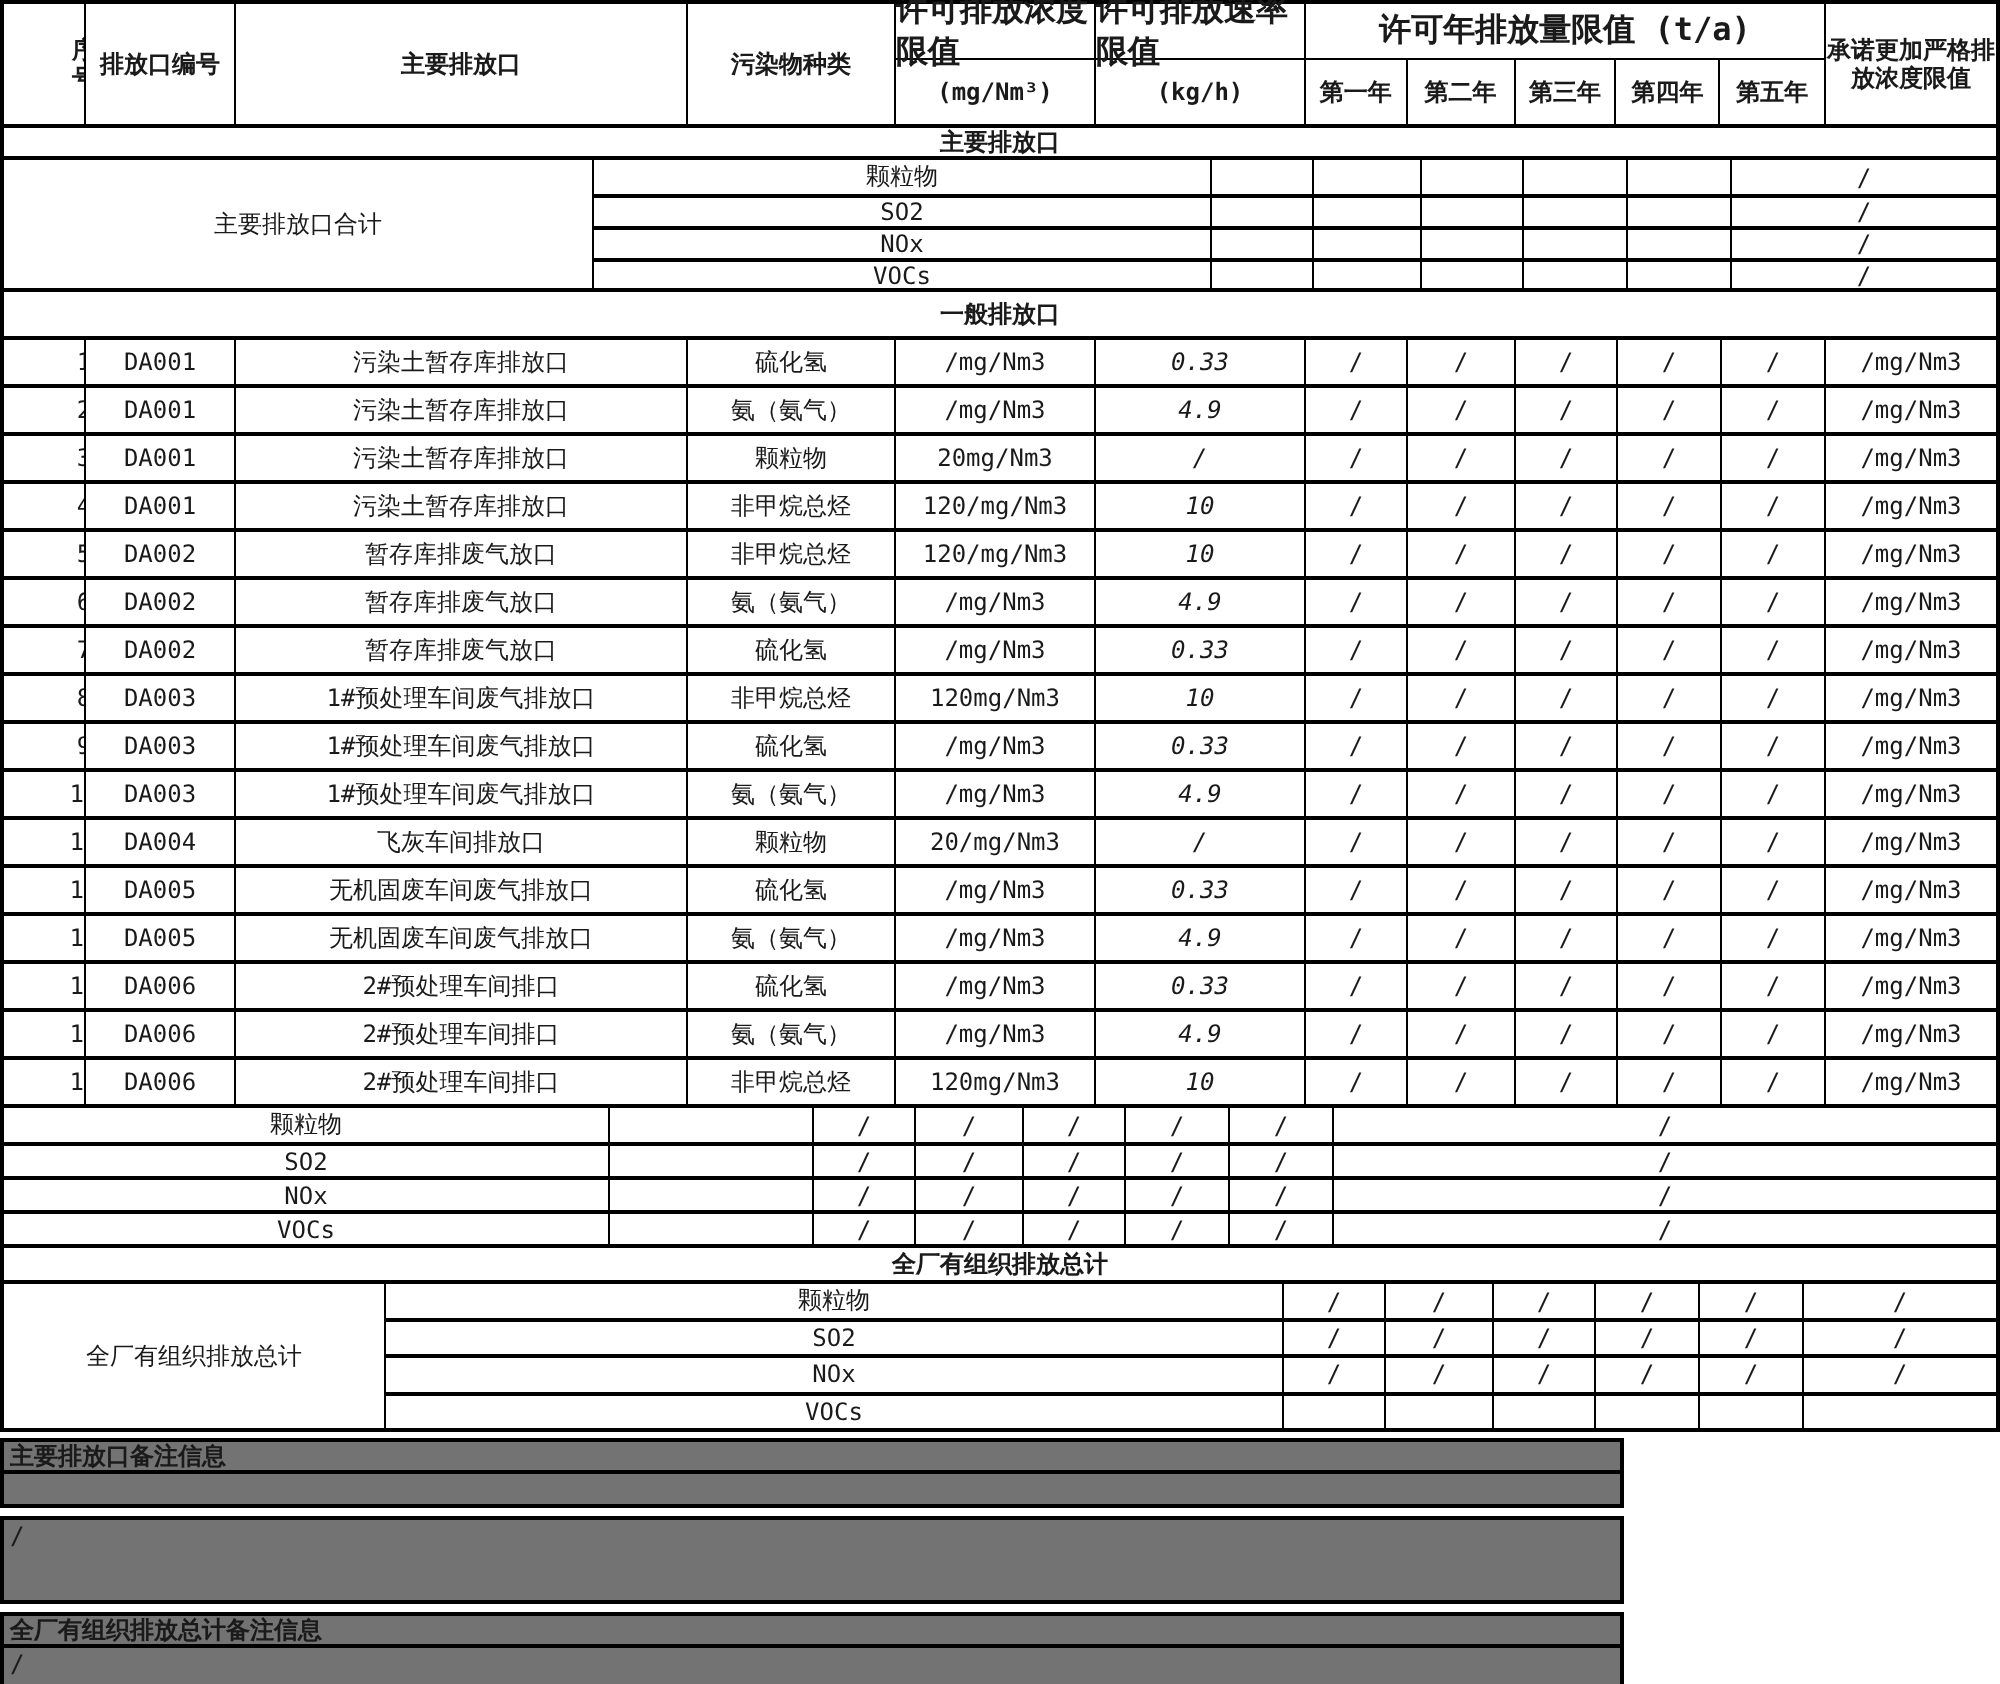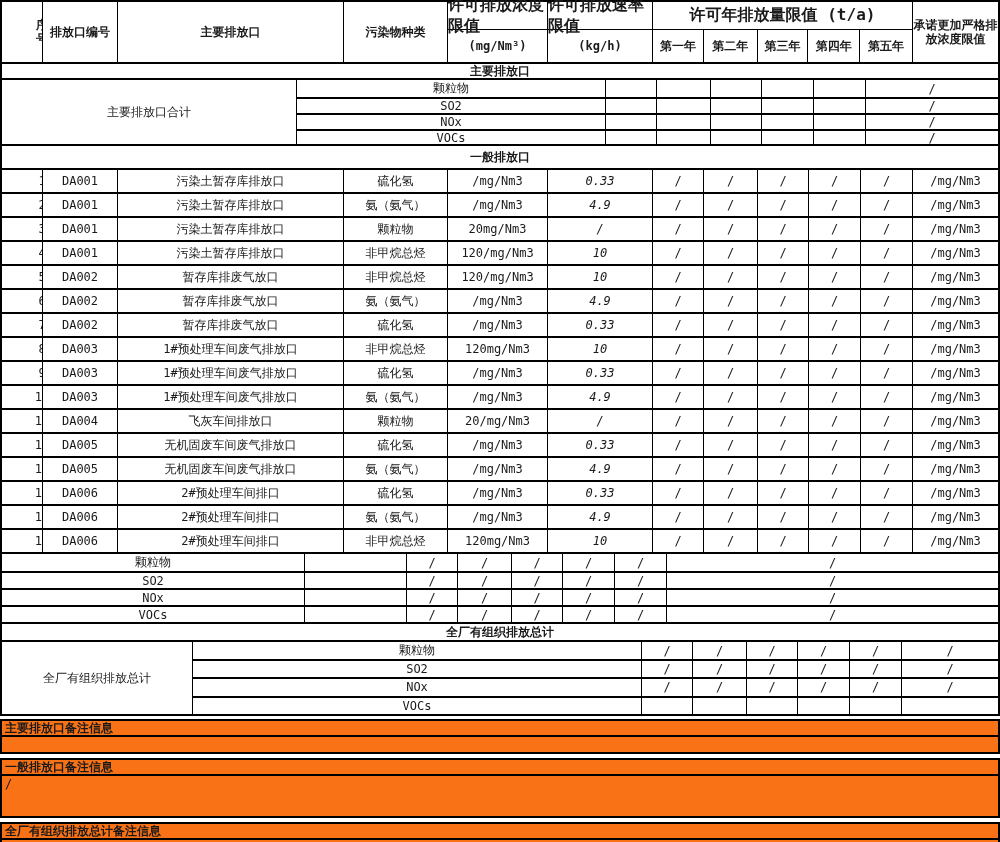--- a/index.html
+++ b/index.html
@@ -33,21 +33,21 @@
   
   .sec{display:flex;border-bottom:2px solid #000;}
   .sec-label{box-sizing:border-box;border-right:1px solid #000;display:flex;align-items:center;justify-content:center;font-size:12px;}
   .sec-body{flex:1;display:flex;flex-direction:column;}
   .sec-row{display:flex;flex:1;border-bottom:2px solid #000;}
   .sec-row:last-child{border-bottom:none;}
   .sec-main{height:64px;}  .sec-main .sec-label{width:295px;}  .sec-main .sec-pol{width:309px;}
   .sec-gen{height:68px;}   .sec-gen .sec-label{width:235px;}   .sec-gen .sec-pol{width:303px;} .sec-gen .sec-spacer{width:102px;}
   .sec-plant{height:72px;border-bottom:none;} .sec-plant .sec-label{width:191px;} .sec-plant .sec-pol{width:449px;}
   
-  .block{box-sizing:border-box;width:1000px;border:2px solid #000;background:#f97316;}
+  .block{box-sizing:border-box;width:812px;border:2px solid #000;background:#737373;}
   .block-b{margin-top:3px;} .block-c{margin-top:4px;} .block-d{margin-top:4px;}
   .remark-title{box-sizing:border-box;height:16px;border-bottom:2px solid #000;display:flex;align-items:center;
                 padding-left:3px;font-weight:bold;font-size:12px;}
   .remark-content{box-sizing:border-box;display:flex;align-items:flex-start;justify-content:flex-start;
                   font-size:12px;padding:1px 3px;}
   .rc-b{height:15px;} .rc-c{height:40px;} .rc-d{height:36px;}
 </style>
 </head>
 <body>
 
@@ -458,21 +458,20 @@
       </div>
     </div>
   </div>
 
   <div class="block block-b">
     <div class="remark-title">主要排放口备注信息</div>
     <div class="remark-content rc-b"></div>
   </div>
 
   <div class="block block-c">
-    <div class="remark-title">一般排放口备注信息</div>
     <div class="remark-content rc-c">/</div>
   </div>
 
   <div class="block block-d">
     <div class="remark-title">全厂有组织排放总计备注信息</div>
     <div class="remark-content rc-d">/</div>
   </div>
 
 </div>
 

